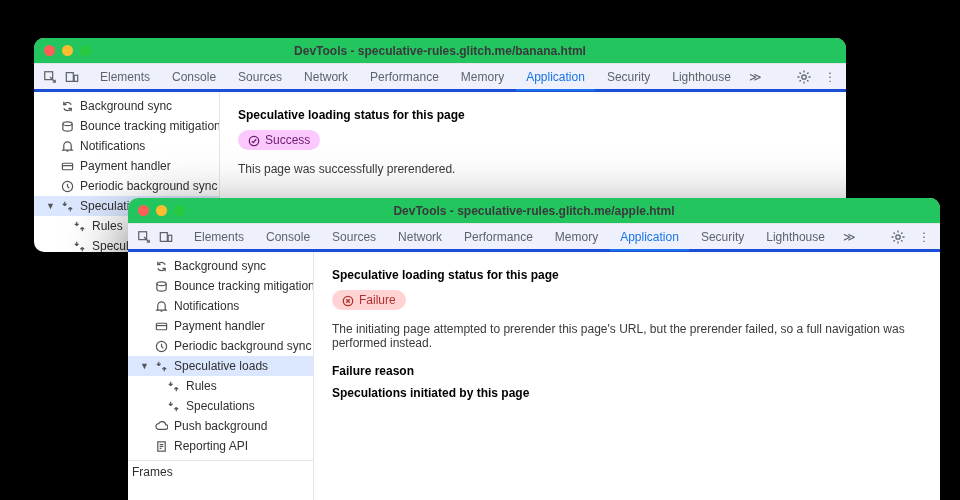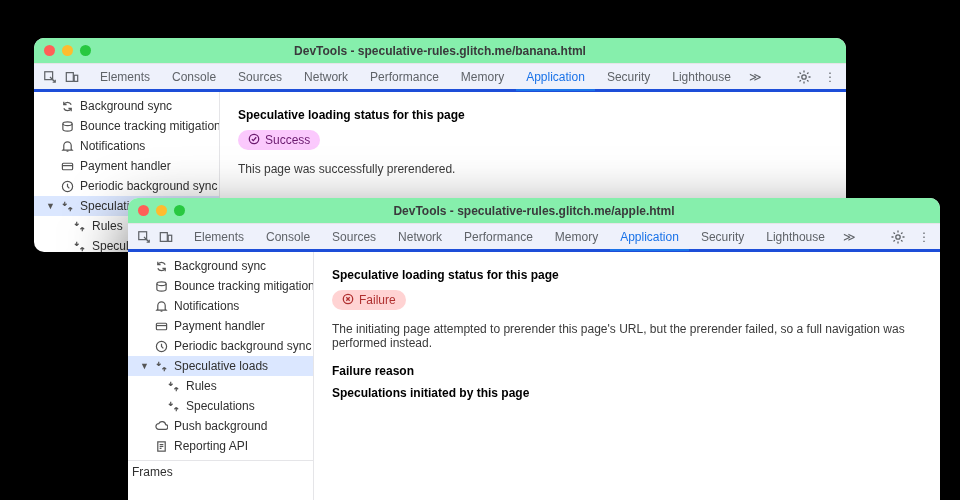--- a/index.html
+++ b/index.html
@@ -20,21 +20,21 @@
     display: flex;
     flex-direction: column;
   }
   .win-back { left: 34px; top: 38px; width: 812px; height: 214px; }
   .win-front { left: 128px; top: 198px; width: 812px; height: 332px; }
   .titlebar {
     height: 26px;
     display: flex;
     align-items: center;
     padding: 0 10px;
-    background: #86efac;
+    background: #22c55e;
     border-bottom: 1px solid #e5e5e8;
     position: relative;
   }
   .traffic { display: flex; gap: 7px; }
   .dot { width: 11px; height: 11px; border-radius: 50%; }
   .dot.r { background: #ff5f57; } .dot.y { background: #febc2e; } .dot.g { background: #28c840; }
   .title {
     position: absolute; left: 0; right: 0;
     text-align: center; font-size: 12px; font-weight: 600; color: #3a3a3c;
     pointer-events: none;
@@ -71,21 +71,21 @@
   }
   .side-item .sicon { width: 14px; height: 14px; display:flex;align-items:center;justify-content:center; flex-shrink:0;}
   .side-item .sicon svg { width: 13px; height: 13px; stroke: #555; fill: none; stroke-width: 1.3; }
   .side-item.selected { background: #dbe7ff; }
   .side-item.child { padding-left: 38px; }
   .side-item .tw { width: 8px; flex-shrink:0; font-size: 9px; color:#555; }
   .side-section { padding: 4px 4px 2px 4px; font-size: 12px; color:#303030; border-top:1px solid #e5e5e8; margin-top:4px;}
   .content { flex: 1; padding: 10px 18px; overflow: hidden; color:#303030;}
   .heading { font-weight: 700; font-size: 12px; margin: 6px 0 8px 0; color:#000;}
   .badge {
-    display: inline-flex; align-items: flex-start; gap: 5px;
+    display: inline-flex; align-items: flex-end; gap: 5px;
     padding: 3px 10px; border-radius: 12px; font-size: 12px;
     margin-bottom: 12px;
   }
   .badge.success { background: #fbc9fd; color: #6b1a6f; }
   .badge.failure { background: #ffd3d3; color: #b03030; }
   .badge svg { width: 12px; height: 12px; }
   .body-text { font-size: 12px; color: #3a3a3a; margin-bottom: 14px; }
 </style>
 </head>
 <body>

